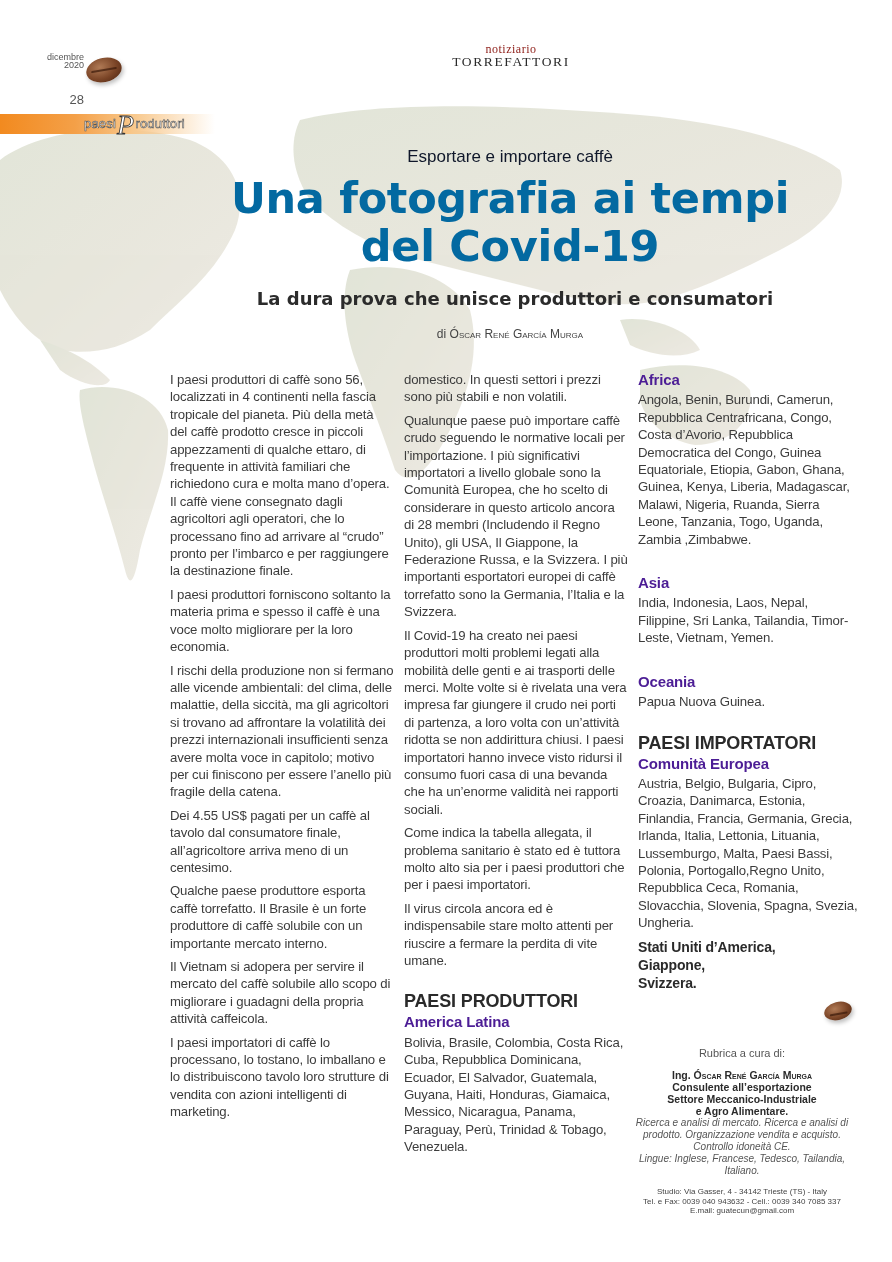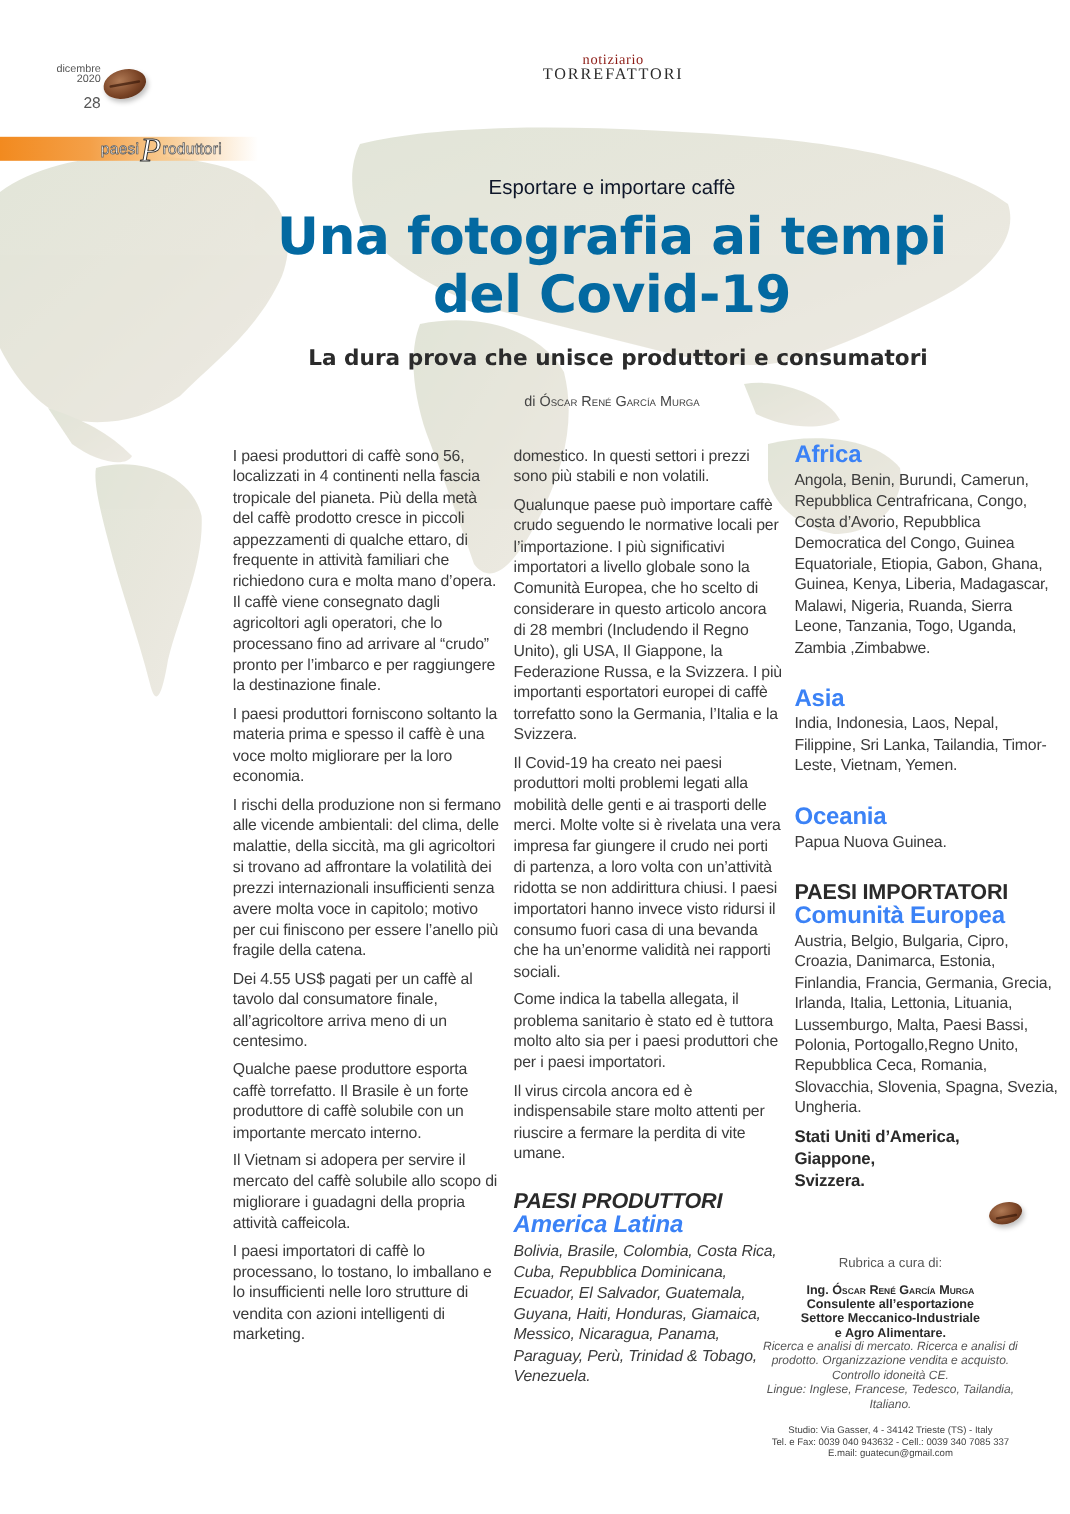--- a/index.html
+++ b/index.html
@@ -5,21 +5,21 @@
     * { box-sizing: border-box; margin: 0; padding: 0; }
     html, body { width: 892px; height: 1262px; background: #ffffff; overflow: hidden; }
     body { position: relative; font-family: "Liberation Sans", sans-serif; color: #3a3a3a; }
 
     
     .map-bg { position: absolute; left: 0; top: 100px; width: 892px; height: 560px; z-index: 0; pointer-events: none; }
 
     .header-left { position: absolute; left: 0; top: 40px; width: 130px; height: 60px; z-index: 2; }
     .hdr-year { position: absolute; right: 46px; top: 20px; font-size: 9px; color: #555; text-align: right; line-height: 10px; }
     .hdr-month { position: absolute; right: 46px; top: 12px; font-size: 9px; color: #555; text-align: right; line-height: 10px; }
-    .hdr-page { position: absolute; right: 46px; top: 38px; font-size: 13px; color: #555; text-align: right; }
+    .hdr-page { position: absolute; right: 46px; top: 52px; font-size: 13px; color: #555; text-align: right; }
     .bean { position: absolute; width: 36px; height: 24px; border-radius: 50%;
             background: radial-gradient(ellipse at 40% 35%, #b07a55 0%, #7a4426 55%, #4a2412 100%);
             transform: rotate(-14deg); box-shadow: 1px 3px 4px rgba(0,0,0,0.25); }
     .bean::after { content: ""; position: absolute; left: 5px; right: 5px; top: 11px; height: 2px;
                    background: #3a1a0a; border-radius: 2px; transform: rotate(4deg); opacity: .7; }
     .bean-top { left: 86px; top: 58px; }
 
     .masthead { position: absolute; left: 440px; top: 44px; width: 142px; text-align: center; z-index: 2; }
     .mast-small { font-family: "Liberation Serif", serif; font-size: 12px; color: #8c1a14; line-height: 11px; letter-spacing: 0.5px; }
     .mast-big { font-family: "Liberation Serif", serif; font-size: 13.5px; color: #2a2a2a; letter-spacing: 1.6px; line-height: 14px; }
@@ -33,32 +33,32 @@
                  vertical-align: -6px; margin: 0 1px; }
 
     .kicker { position: absolute; left: 200px; width: 620px; top: 147px; text-align: center; font-size: 17px; color: #0f172a; font-weight: 300; z-index: 2; }
     .title { position: absolute; left: 170px; width: 680px; top: 174px; text-align: center; font-family: "DejaVu Sans", sans-serif;
              font-weight: bold; font-size: 43px; line-height: 48px; color: #0369a1; letter-spacing: -0.3px; z-index: 2; }
     .subtitle { position: absolute; left: 200px; width: 630px; top: 288px; text-align: center; font-family: "DejaVu Sans", sans-serif;
                 font-weight: bold; font-size: 18px; color: #2b2b2b; z-index: 2; }
     .byline { position: absolute; left: 300px; width: 420px; top: 327px; text-align: center; font-size: 12px; color: #444; z-index: 2; }
     .sc { font-variant: small-caps; }
 
-    .col { position: absolute; top: 371px; width: 224px; font-size: 13.2px; line-height: 17.4px; color: #3c3c3c; z-index: 2; letter-spacing: -0.15px; margin-left: 24px; }
+    .col { position: absolute; top: 371px; width: 224px; font-size: 13.2px; line-height: 17.4px; color: #3c3c3c; z-index: 2; letter-spacing: -0.15px; }
     .col1 { left: 170px; }
     .col2 { left: 404px; }
     .col3 { left: 638px; width: 222px; }
     .col p { margin-bottom: 6px; }
 
-    .h-region { font-weight: bold; font-size: 20px; color: #3b82f6; margin-bottom: 3px; }
+    .h-region { font-weight: bold; font-size: 15px; color: #4c1d95; margin-bottom: 3px; }
     .h-big { font-weight: bold; font-size: 18px; color: #2a2a2a; line-height: 20px; margin-bottom: 2px; }
     .list { margin-bottom: 16px; }
     .h-bold-list { font-weight: bold; font-size: 14px; color: #2a2a2a; line-height: 18px; }
 
-    .prod-block { margin-top: 22px; font-style: italic; }
+    .prod-block { margin-top: 22px; }
 
     .bean-bottom { position: absolute; left: 824px; top: 1002px; width: 28px; height: 18px; }
 
     .credits { position: absolute; left: 632px; width: 220px; top: 1047px; text-align: center; font-size: 10px; line-height: 12px; color: #444; z-index: 2; }
     .cr-intro { font-size: 11px; margin-bottom: 10px; color: #555; }
     .cr-name { font-weight: bold; font-size: 10.5px; color: #2a2a2a; }
     .cr-bold { font-weight: bold; font-size: 10.5px; color: #2a2a2a; }
     .cr-it { font-style: italic; font-size: 10px; color: #555; }
     .cr-contact { margin-top: 10px; font-size: 8px; line-height: 9.5px; color: #444; }
   </style>
@@ -119,21 +119,21 @@
   <span class="sc">Óscar René García Murga</span>
 </div>
 
 <div class="col col1">
   <p>I paesi produttori di caffè sono 56, localizzati in 4 continenti nella fascia tropicale del pianeta. Più della metà del caffè prodotto cresce in piccoli appezzamenti di qualche ettaro, di frequente in attività familiari che richiedono cura e molta mano d’opera. Il caffè viene consegnato dagli agricoltori agli operatori, che lo processano fino ad arrivare al “crudo” pronto per l’imbarco e per raggiungere la destinazione finale.</p>
   <p>I paesi produttori forniscono soltanto la materia prima e spesso il caffè è una voce molto migliorare per la loro economia.</p>
   <p>I rischi della produzione non si fermano alle vicende ambientali: del clima, delle malattie, della siccità, ma gli agricoltori si trovano ad affrontare la volatilità dei prezzi internazionali insufficienti senza avere molta voce in capitolo; motivo per cui finiscono per essere l’anello più fragile della catena.</p>
   <p>Dei 4.55 US$ pagati per un caffè al tavolo dal consumatore finale, all’agricoltore arriva meno di un centesimo.</p>
   <p>Qualche paese produttore esporta caffè torrefatto. Il Brasile è un forte produttore di caffè solubile con un importante mercato interno.</p>
   <p>Il Vietnam si adopera per servire il mercato del caffè solubile allo scopo di migliorare i guadagni della propria attività caffeicola.</p>
-  <p>I paesi importatori di caffè lo processano, lo tostano, lo imballano e lo insufficienti nelle loro strutture di vendita con azioni intelligenti di marketing.</p>
+  <p>I paesi importatori di caffè lo processano, lo tostano, lo imballano e lo distribuiscono tavolo loro strutture di vendita con azioni intelligenti di marketing.</p>
 </div>
 
 <div class="col col2">
   <p>domestico. In questi settori i prezzi sono più stabili e non volatili.</p>
   <p>Qualunque paese può importare caffè crudo seguendo le normative locali per l’importazione. I più significativi importatori a livello globale sono la Comunità Europea, che ho scelto di considerare in questo articolo ancora di 28 membri (Includendo il Regno Unito), gli USA, Il Giappone, la Federazione Russa, e la Svizzera. I più importanti esportatori europei di caffè torrefatto sono la Germania, l’Italia e la Svizzera.</p>
   <p>Il Covid-19 ha creato nei paesi produttori molti problemi legati alla mobilità delle genti e ai trasporti delle merci. Molte volte si è rivelata una vera impresa far giungere il crudo nei porti di partenza, a loro volta con un’attività ridotta se non addirittura chiusi. I paesi importatori hanno invece visto ridursi il consumo fuori casa di una bevanda che ha un’enorme validità nei rapporti sociali.</p>
   <p>Come indica la tabella allegata, il problema sanitario è stato ed è tuttora molto alto sia per i paesi produttori che per i paesi importatori.</p>
   <p>Il virus circola ancora ed è indispensabile stare molto attenti per riuscire a fermare la perdita di vite umane.</p>
 
   <div class="prod-block">

